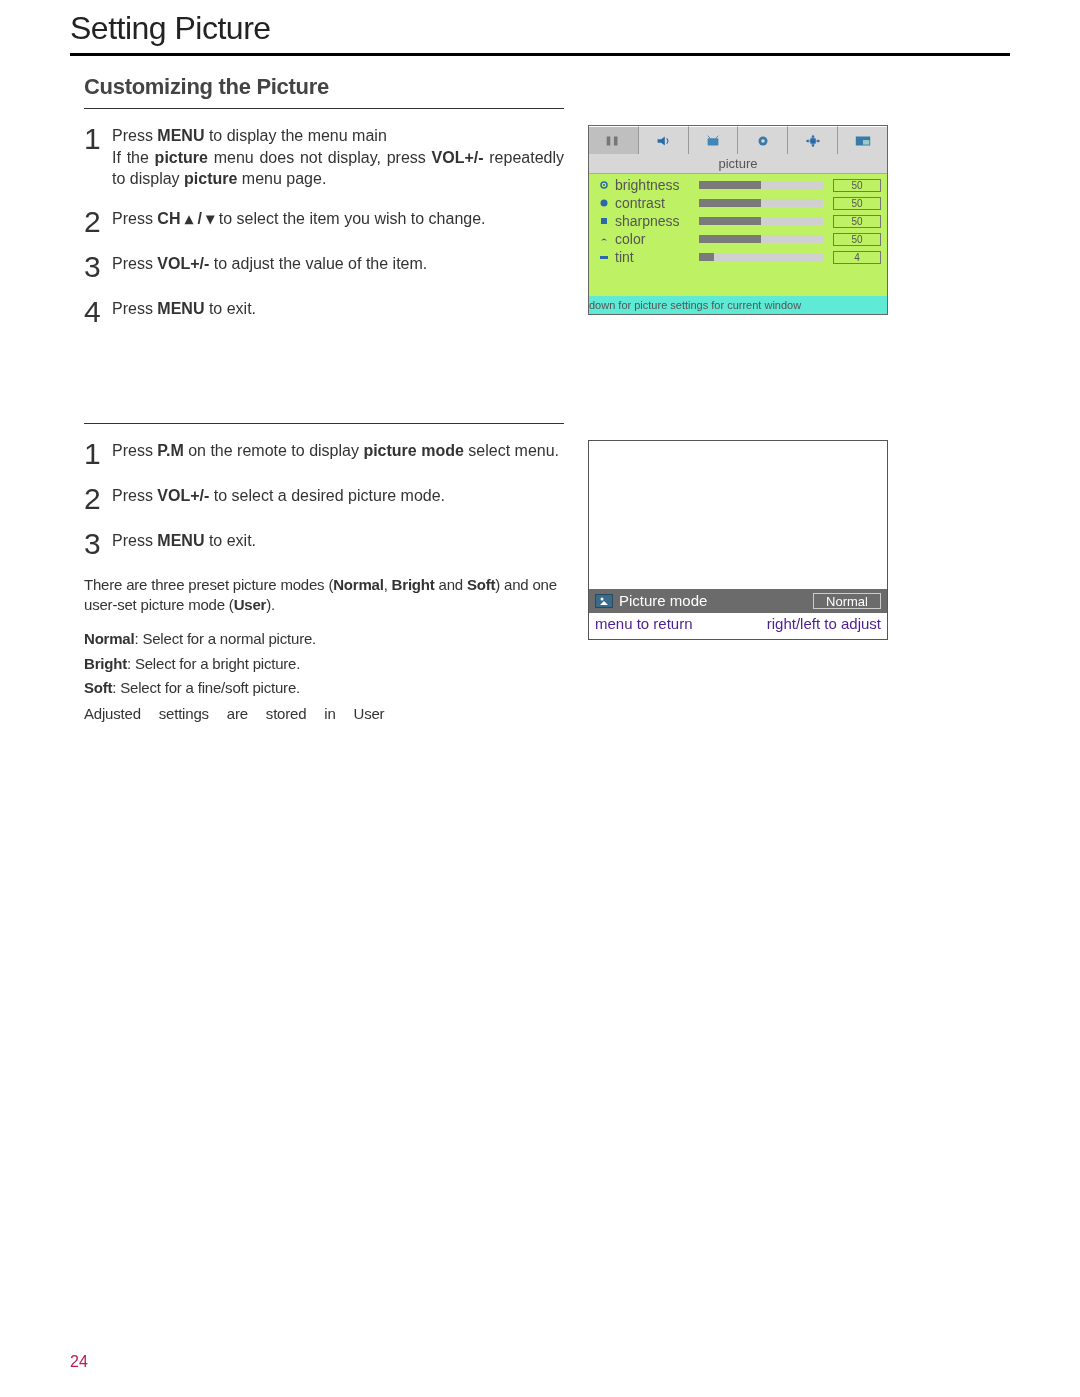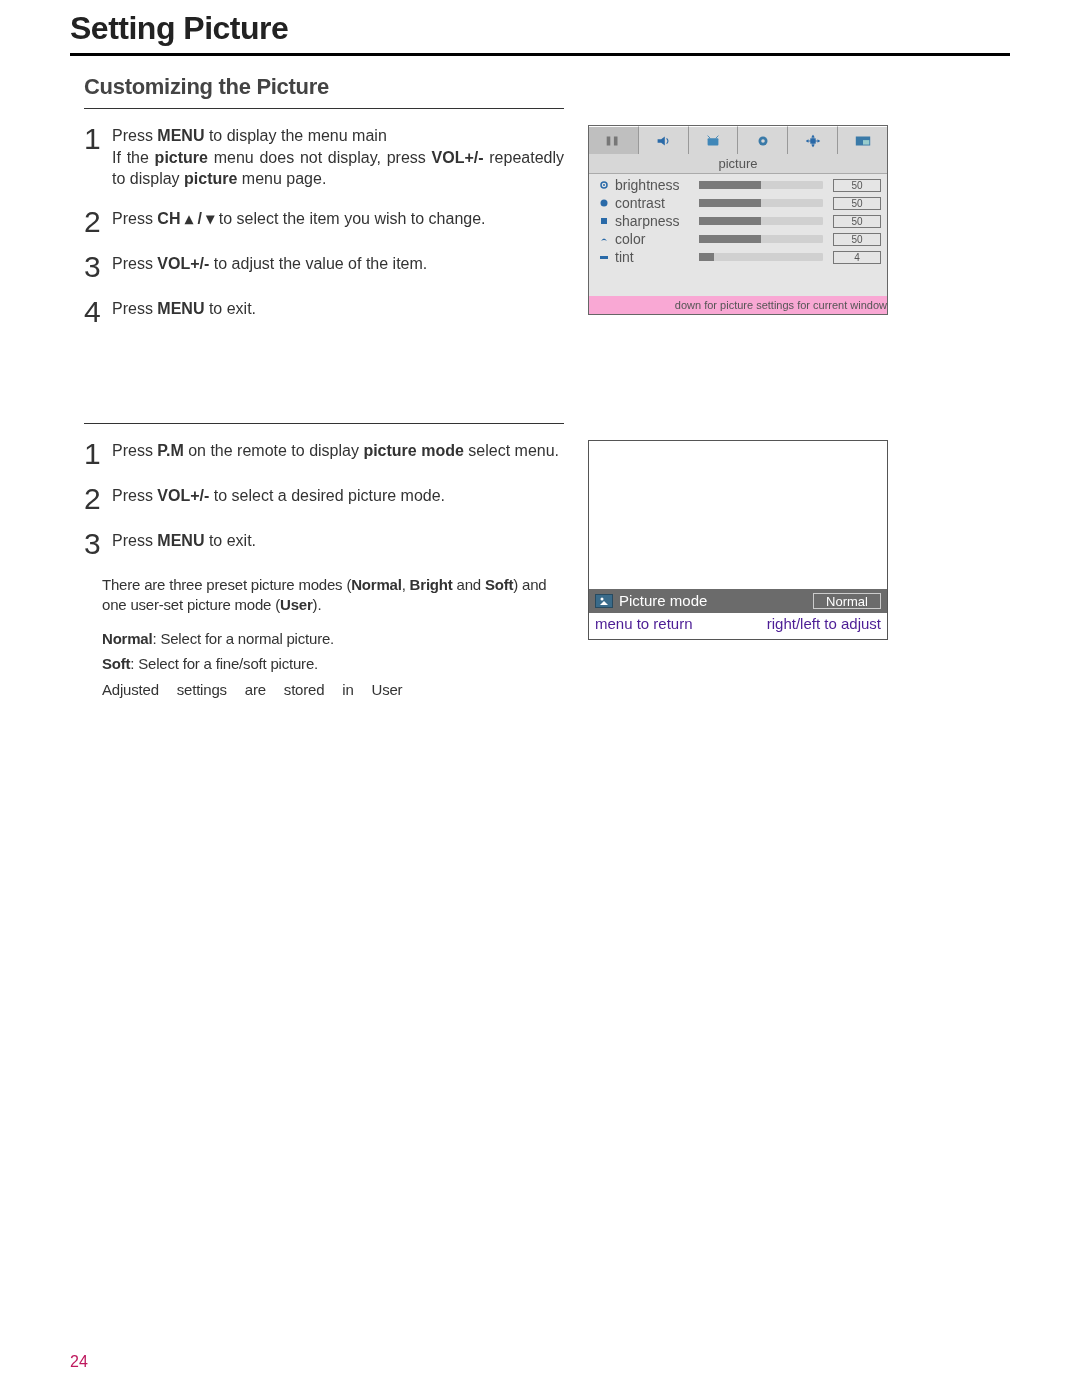--- a/index.html
+++ b/index.html
@@ -6,21 +6,21 @@
   body {
     font-family: "Century Gothic", "Avant Garde", Futura, sans-serif;
     color: #222;
     width: 1080px;
     height: 1397px;
     padding: 10px 70px 30px 70px;
     position: relative;
     background: #fff;
   }
   .page-title {
-    font-weight: bold;
+    font-weight: normal;
     font-size: 32px;
     letter-spacing: -0.5px;
     border-bottom: 3px solid #000;
     padding-bottom: 6px;
     margin-bottom: 18px;
   }
   .section-title {
     font-size: 22px;
     color: #444;
     margin-left: 14px;
@@ -89,21 +89,21 @@
   .osd-tab:last-child { border-right: none; }
   .osd-tab-icon { width: 18px; height: 14px; }
   .osd-title {
     text-align: center;
     font-size: 13px;
     background: #d7d7d7;
     border-bottom: 1px solid #aaa;
     padding: 2px 0;
   }
   .osd-body {
-    background: #e5e5e5;
+    background: #bef264;
     padding: 2px 6px 30px 10px;
   }
   .osd-row {
     display: flex;
     align-items: center;
     height: 18px;
     gap: 6px;
   }
   .row-dot { width: 10px; height: 10px; flex: 0 0 10px; display:flex;align-items:center;justify-content:center; }
   .row-label { font-size: 14px; width: 78px; color:#555; }
@@ -121,22 +121,22 @@
   }
   .row-val {
     width: 48px;
     font-size: 10px;
     text-align: center;
     border: 1px solid #777;
     line-height: 11px;
     color: #555;
   }
   .osd-footer {
-    background: #f9a8d4;
-    text-align: right;
+    background: #5eead4;
+    text-align: left;
     font-size: 11px;
     padding: 3px 0;
     color: #555;
   }
 
   
   .pm-panel {
     width: 300px;
     height: 200px;
     border: 1.5px solid #555;
@@ -174,21 +174,21 @@
   .pm-hints {
     display: flex;
     justify-content: space-between;
     font-size: 15px;
     color: #4c1d95;
     padding: 2px 6px 0 6px;
   }
 
   .section2 { margin-top: 80px; }
   .extra { margin-top: 6px; }
-  .extra p { font-size: 15px; color:#333; line-height:1.35; margin-bottom:4px; letter-spacing:-0.2px;margin-left:18px;}
+  .extra p { font-size: 15px; color:#333; line-height:1.35; margin-bottom:4px; letter-spacing:-0.2px;}
 
   .page-num {
     position: absolute;
     bottom: 26px;
     left: 70px;
     font-size: 16px;
     color: #be185d;
   }
 </style>
 </head>
@@ -369,20 +369,21 @@
       <div class="step">
         <div class="step-num">3</div>
         <div class="step-text">
           <span>Press </span><b>MENU</b><span> to exit.</span>
         </div>
       </div>
 
       <div class="extra">
         <p><span>There are three preset picture modes (</span><b>Normal</b><span>, </span><b>Bright</b><span> and </span><b>Soft</b><span>) and one user-set picture mode (</span><b>User</b><span>).</span></p>
         <p style="margin-top:14px"><b>Normal</b><span>: Select for a normal picture.</span></p>
+        <p><b>Bright</b><span>: Select for a bright picture.</span></p>
         <p><b>Soft</b><span>: Select for a fine/soft picture.</span></p>
         <p style="margin-top:6px; word-spacing:14px;">Adjusted settings are stored in User</p>
       </div>
     </div>
 
     <div class="panel-col">
       <div class="pm-panel">
         <div class="pm-blank"></div>
         <div class="pm-bar">
           <span class="pm-icon">

